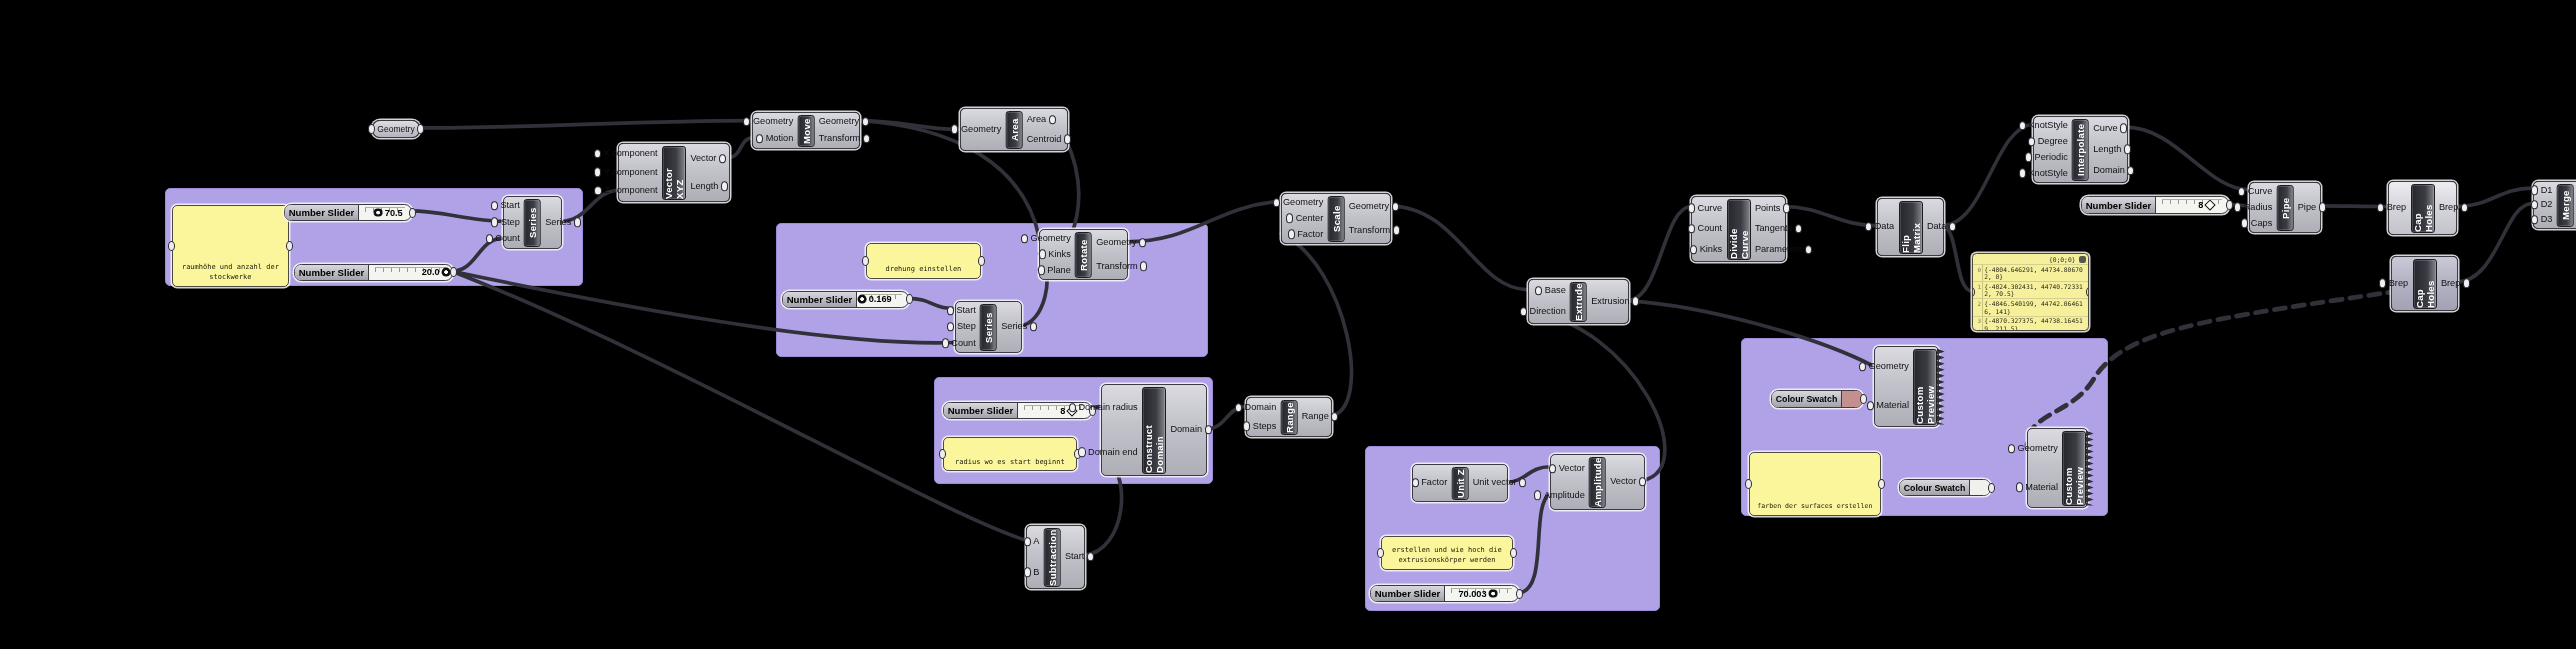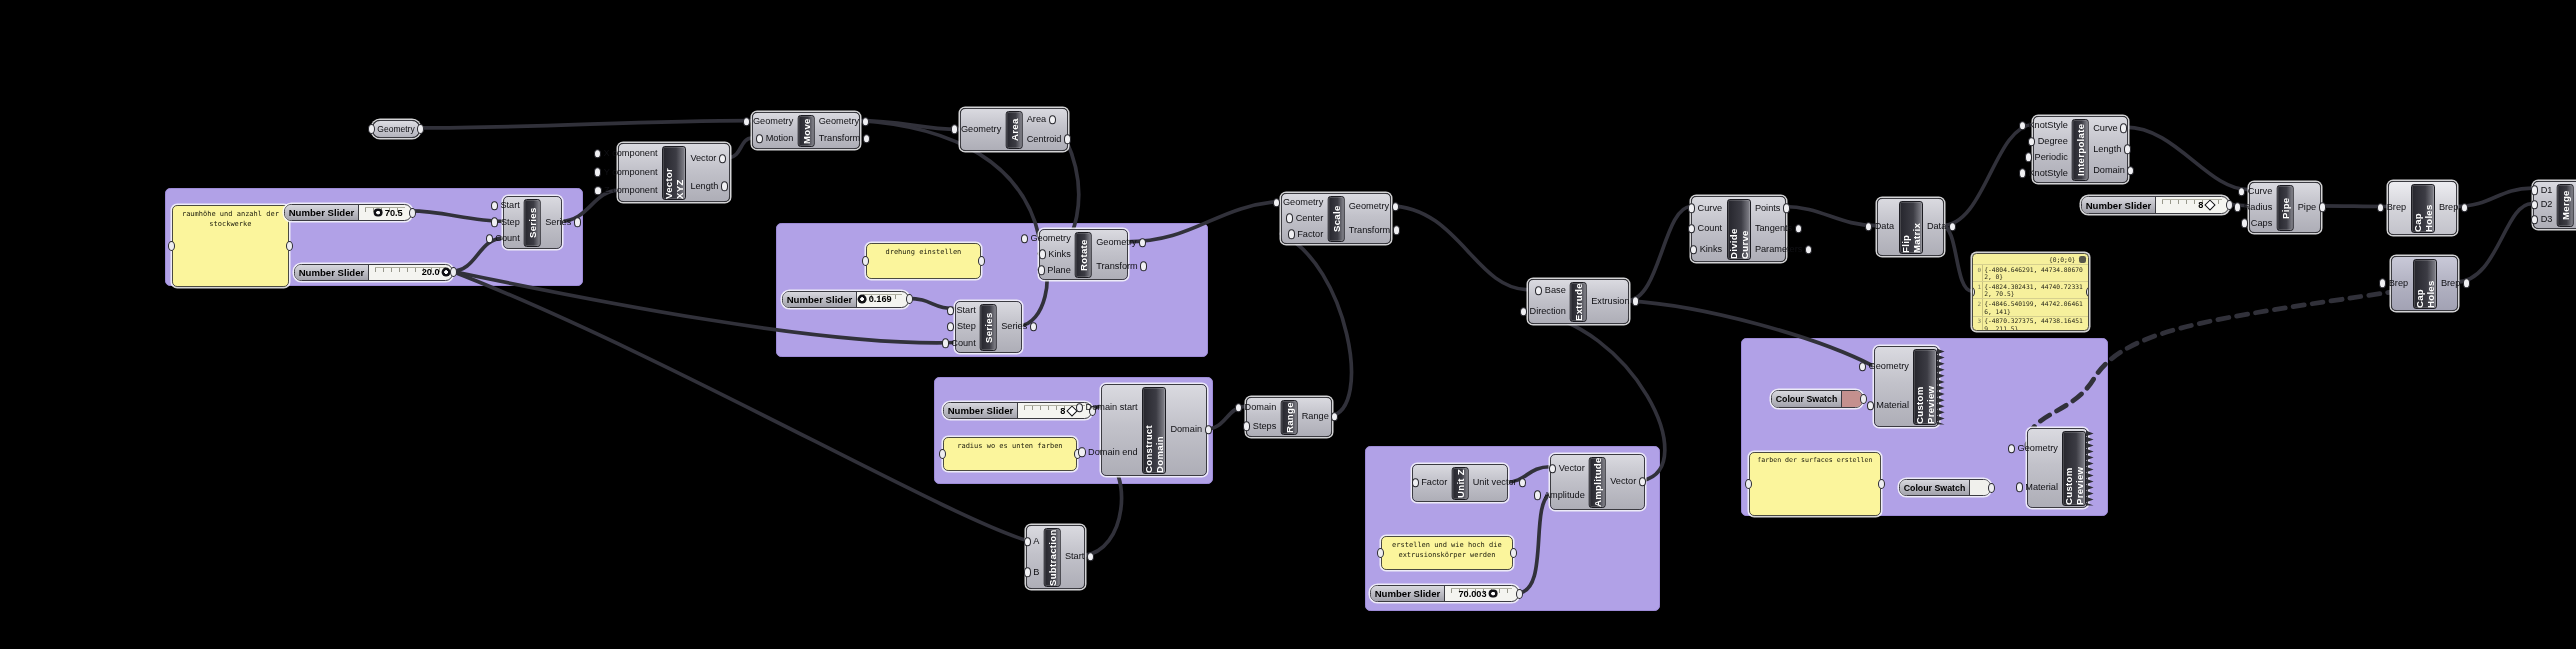--- a/index.html
+++ b/index.html
@@ -53,21 +53,21 @@
   .sw-color { flex:1; border-radius:0 5.9px 5.9px 0; }
 
   .pill { display:flex; align-items:center; justify-content:center;
           background:linear-gradient(180deg,#dcdce2,#b4b4bd); border:1.5px solid #3b3b41;
           border-radius:8px; font-size:8.5px; color:#101014;
           box-shadow:0 0 0 1.5px rgba(248,248,250,.85); }
 
   .panel { background:#fbf59c; border:1.5px solid #4a4a40; border-radius:5.1px;
            box-shadow:0 0 0 1.5px rgba(248,248,250,.85);
            font-family:"DejaVu Sans Mono",monospace; color:#20200f; font-size:7px; line-height:1.5;
-           display:flex; align-items:flex-start; justify-content:center; text-align:center; padding:2.9px 5.9px; }
+           display:flex; align-items:flex-end; justify-content:center; text-align:center; padding:2.9px 5.9px; }
   .grip { position:absolute; top:50%; width:5.1px; height:8px; transform:translateY(-50%);
           background:#ededf0; border:1.5px solid #2a2a30; border-radius:50%; }
   .gl { left:-5.1px; } .gr { right:-5.1px; }
 
   .datapanel { background:#f6f09c; border:1.5px solid #4a4a40; border-radius:4.4px;
           box-shadow:0 0 0 1.5px rgba(248,248,250,.85); overflow:hidden;
           font-family:"DejaVu Sans Mono",monospace; color:#27271a; }
   .dp-head { position:relative; height:11px; border-bottom:0.7px solid #d6d08e; font-size:6.3px;
           text-align:right; padding:2.2px 12.5px 0 0; box-sizing:border-box; }
   .dp-grip { position:absolute; right:2.2px; top:1.5px; width:6.6px; height:7.4px; background:#56564a; border-radius:2.2px; }
@@ -245,28 +245,28 @@
   <div class="slider" style="left:943px;top:402px;width:147px;height:15.4px">
     <div class="s-name" style="flex:0 0 39%">Number Slider</div>
     <div class="s-track">
       <span class="knob diamond" style="left:74%"></span>
       <span class="s-value val-before" style="left:74%">8</span>
     </div>
     <span class="grip gr"></span>
   </div>
 
   <div class="panel" style="left:943px;top:437px;width:120px;height:26.5px">
-    <span>radius wo es unten farben</span>
+    <span>radius wo es start beginnt</span>
     <span class="grip gl"></span>
     <span class="grip gr"></span>
   </div>
 
   <div class="comp" style="left:1101px;top:384px;width:104px;height:90px">
     <div class="ins">
-      <span class="pin">Domain start</span>
+      <span class="pin">Domain radius</span>
       <span class="pin">Domain end</span>
     </div>
     <div class="tag">Construct Domain</div>
     <div class="outs">
         <span class="pin">Domain</span>
       </div>
   </div>
 
   <div class="comp" style="left:1246px;top:397px;width:84px;height:38px">
     <div class="ins">

